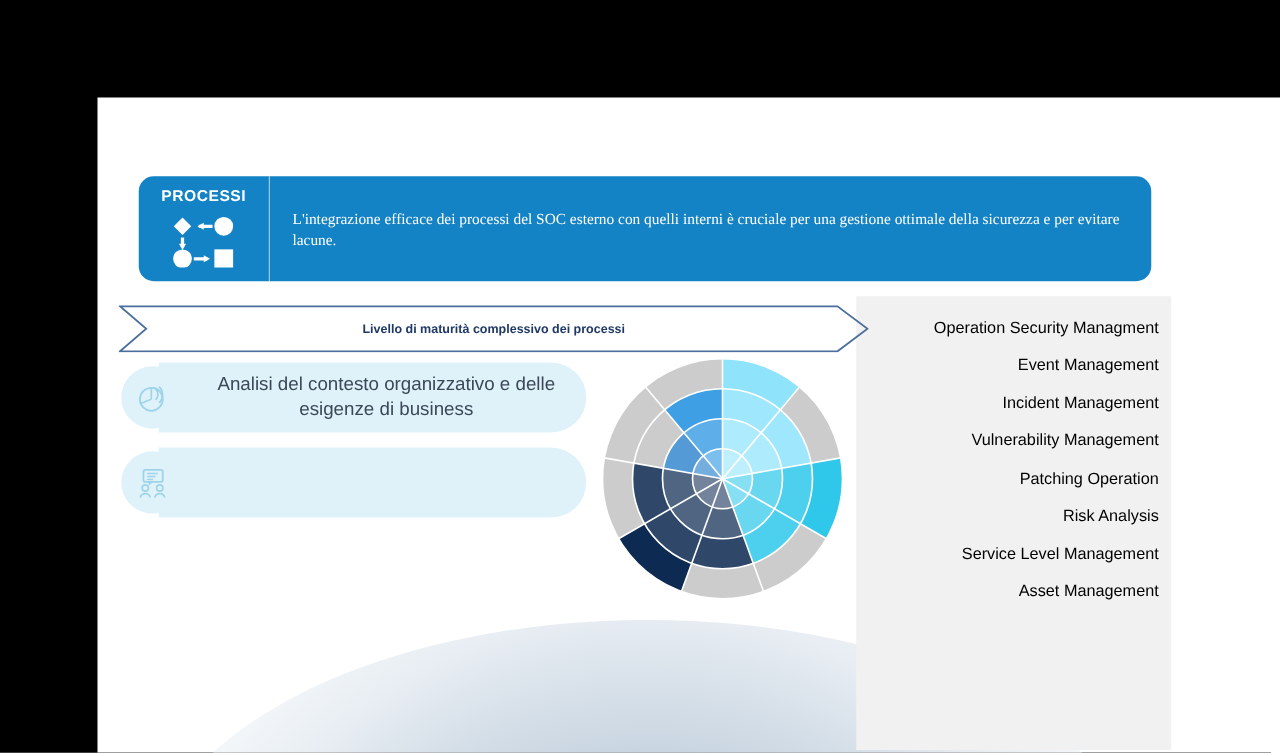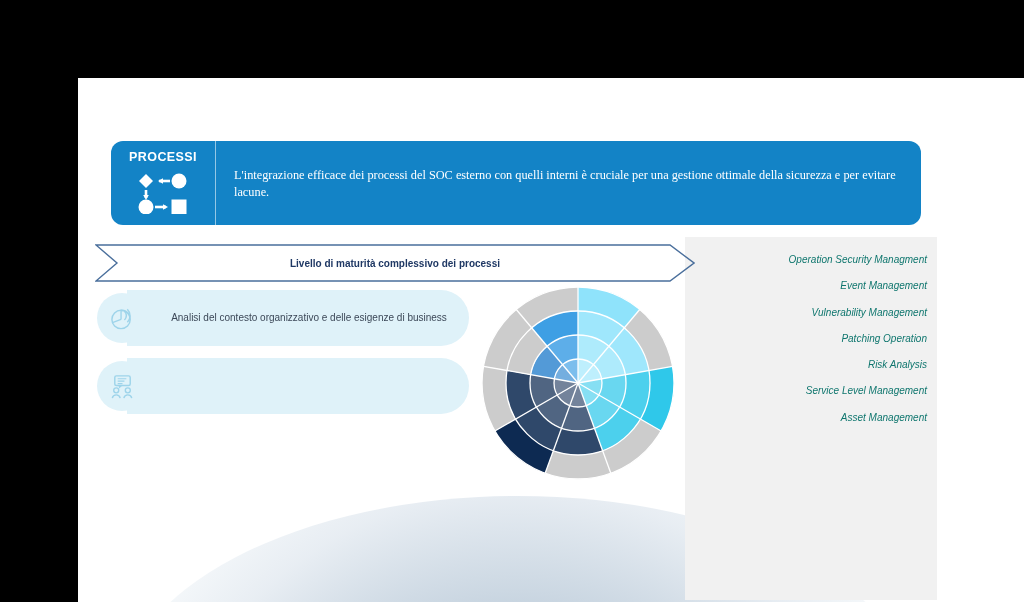--- a/index.html
+++ b/index.html
@@ -30,27 +30,27 @@
   #arrow-label{position:absolute;left:0;top:0;width:600px;height:38px;display:flex;align-items:center;
     justify-content:center;color:#1f3864;font-size:10px;font-weight:bold;}
 
   
   .pill{position:absolute;left:19px;width:372px;height:56px;}
   .pill-bg{position:absolute;left:30px;top:0;width:342px;height:56px;background:#dff2f9;
     border-radius:0 28px 28px 0;}
   .pill-badge{position:absolute;left:0;top:3px;width:50px;height:50px;border-radius:50%;background:#dff2f9;
     display:flex;align-items:center;justify-content:center;}
   .pill-text{position:absolute;left:62px;top:0;width:300px;height:56px;display:flex;align-items:center;
-    justify-content:center;text-align:center;color:#3c4858;font-size:10px;line-height:1.35;padding:0 6px;
+    justify-content:center;text-align:center;color:#3c4858;font-size:15px;line-height:1.35;padding:0 6px;
     box-sizing:border-box;}
   #pill-0{top:212px;} #pill-1{top:280px;} #pill-2{top:348px;}
 
   
   #label-list{position:absolute;left:617px;top:176px;width:232px;text-align:right;}
-  .mat-label{color:#0f766e;font-size:10px;font-style:italic;line-height:1.28;margin-bottom:13.5px;}
+  .mat-label{color:#000000;font-size:13px;line-height:1.28;margin-bottom:13.5px;}
 
   
   #sunburst{position:absolute;left:402px;top:207px;width:196px;height:196px;}
 </style>
 </head>
 <body>
 
 <div id="slide">
 
   <div id="arc-decor"></div>
@@ -165,20 +165,21 @@
         <line x1="98" y1="98" x2="65.1660662407358" y2="188.2104915954472" stroke="#ffffff" stroke-width="1.3"></line>
         <line x1="98" y1="98" x2="14.861561236693888" y2="146" stroke="#ffffff" stroke-width="1.3"></line>
         <line x1="98" y1="98" x2="3.4584557108280336" y2="81.32977494397468" stroke="#ffffff" stroke-width="1.3"></line>
         <line x1="98" y1="98" x2="36.29238947009221" y2="24.45973346057812" stroke="#ffffff" stroke-width="1.3"></line>
       </svg>
   </div>
 
   <div id="label-list">
     <div class="mat-label">Operation Security Managment</div>
     <div class="mat-label">Event Management</div>
+    <div class="mat-label">Incident Management</div>
     <div class="mat-label">Vulnerability Management</div>
     <div class="mat-label">Patching Operation</div>
     <div class="mat-label">Risk Analysis</div>
     <div class="mat-label">Service Level Management</div>
     <div class="mat-label">Asset Management</div>
   </div>
 
 </div>
 
 </body></html>

